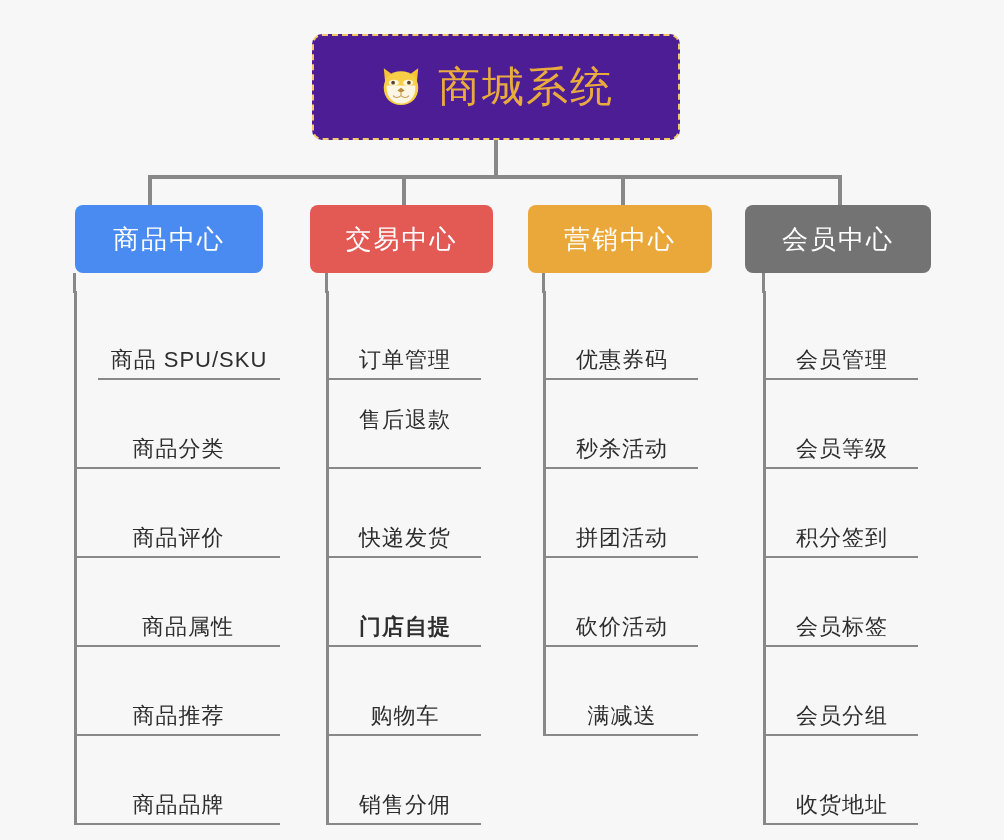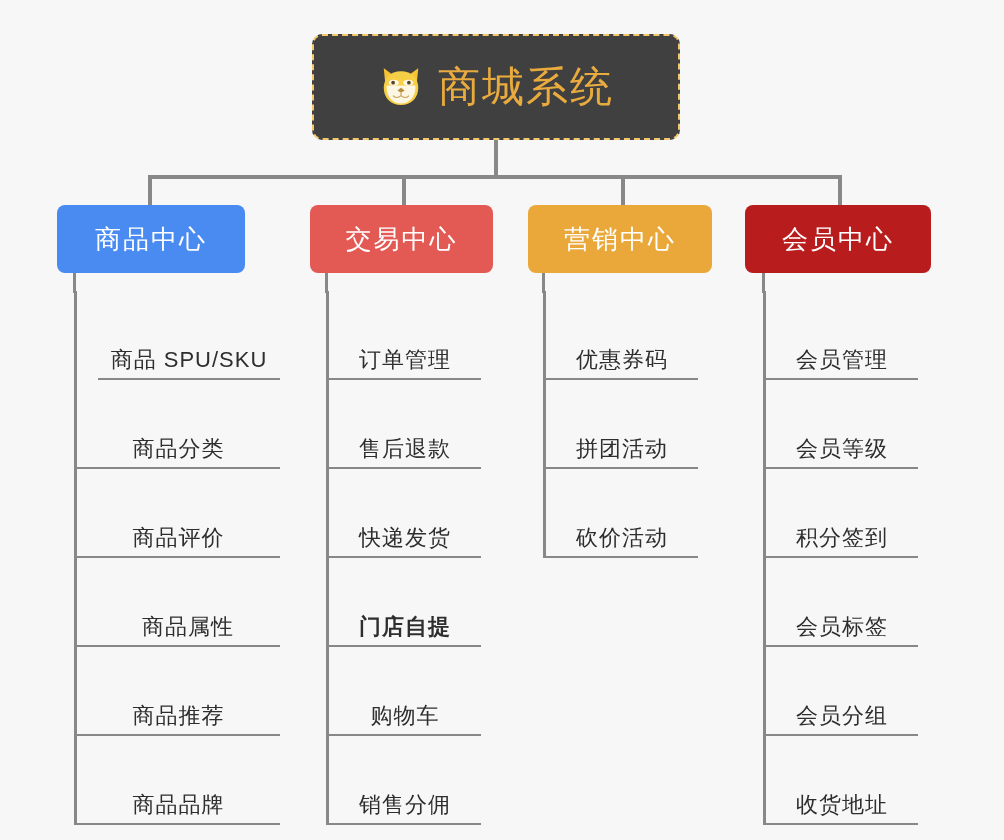--- a/index.html
+++ b/index.html
@@ -9,21 +9,21 @@
     font-family: "Liberation Sans", "DejaVu Sans", sans-serif;
     overflow: hidden;
   }
   #stage { position: relative; width: 1004px; height: 840px; }
 
   
   .root-node {
     position: absolute;
     left: 312px; top: 34px;
     width: 368px; height: 106px;
-    background: #404040;
+    background: #4c1d95;
     border: 2px dashed #f3c76a;
     border-radius: 10px;
     display: flex; align-items: center; justify-content: center;
     gap: 14px;
   }
   .root-icon {
     font-size: 40px; line-height: 1;
     display: block;
     width: 46px; height: 46px;
     position: relative;
@@ -105,21 +105,21 @@
       <div class="conn v" style="left: 73px; top: 273px; width: 3px; height: 20px; background: rgb(136, 136, 136);"></div>
       <div class="conn v" style="left: 402px; top: 175px; width: 4px; height: 30px; background: rgb(136, 136, 136);"></div>
       <div class="conn v" style="left: 325px; top: 273px; width: 3px; height: 20px; background: rgb(136, 136, 136);"></div>
       <div class="conn v" style="left: 621px; top: 175px; width: 4px; height: 30px; background: rgb(136, 136, 136);"></div>
       <div class="conn v" style="left: 542px; top: 273px; width: 3px; height: 20px; background: rgb(136, 136, 136);"></div>
       <div class="conn v" style="left: 838px; top: 175px; width: 4px; height: 30px; background: rgb(136, 136, 136);"></div>
       <div class="conn v" style="left: 762px; top: 273px; width: 3px; height: 20px; background: rgb(136, 136, 136);"></div>
     </div>
 
   <div id="branches">
-      <div class="cat-box" style="left: 57px; top: 205px; width: 188px; background: rgb(74, 139, 242);">
+      <div class="cat-box" style="left: 75px; top: 205px; width: 188px; background: rgb(74, 139, 242);">
         <span>商品中心</span>
       </div>
       <div class="leaf-col" style="left: 74px; top: 291px; width: 206px; border-left-color: rgb(136, 136, 136);">
         <div class="leaf-item" style="border-bottom-color: rgb(136, 136, 136); margin-left: 21px;">
           <span class="leaf-label">商品 SPU/SKU</span>
         </div>
         <div class="leaf-item" style="border-bottom-color: rgb(136, 136, 136);">
           <span class="leaf-label">商品分类</span>
         </div>
         <div class="leaf-item" style="border-bottom-color: rgb(136, 136, 136);">
@@ -135,21 +135,21 @@
           <span class="leaf-label">商品品牌</span>
         </div>
       </div>
       <div class="cat-box" style="left: 310px; top: 205px; width: 183px; background: rgb(227, 90, 85);">
         <span>交易中心</span>
       </div>
       <div class="leaf-col" style="left: 326px; top: 291px; width: 155px; border-left-color: rgb(136, 136, 136);">
         <div class="leaf-item" style="border-bottom-color: rgb(136, 136, 136);">
           <span class="leaf-label">订单管理</span>
         </div>
-        <div class="leaf-item" style="border-bottom-color: rgb(136, 136, 136);">
+        <div class="leaf-item" style="border-bottom-color: rgb(136, 136, 136); align-items: center;">
           <span class="leaf-label">售后退款</span>
         </div>
         <div class="leaf-item" style="border-bottom-color: rgb(136, 136, 136);">
           <span class="leaf-label">快递发货</span>
         </div>
         <div class="leaf-item" style="border-bottom-color: rgb(136, 136, 136); font-weight: bold;">
           <span class="leaf-label">门店自提</span>
         </div>
         <div class="leaf-item" style="border-bottom-color: rgb(136, 136, 136);">
           <span class="leaf-label">购物车</span>
@@ -159,27 +159,33 @@
         </div>
       </div>
       <div class="cat-box" style="left: 528px; top: 205px; width: 184px; background: rgb(234, 168, 58);">
         <span>营销中心</span>
       </div>
       <div class="leaf-col" style="left: 543px; top: 291px; width: 155px; border-left-color: rgb(136, 136, 136);">
         <div class="leaf-item" style="border-bottom-color: rgb(136, 136, 136);">
           <span class="leaf-label">优惠券码</span>
         </div>
         <div class="leaf-item" style="border-bottom-color: rgb(136, 136, 136);">
+          <span class="leaf-label">秒杀活动</span>
+        </div>
+        <div class="leaf-item" style="border-bottom-color: rgb(136, 136, 136);">
           <span class="leaf-label">拼团活动</span>
         </div>
         <div class="leaf-item" style="border-bottom-color: rgb(136, 136, 136);">
           <span class="leaf-label">砍价活动</span>
         </div>
-      </div>
-      <div class="cat-box" style="left: 745px; top: 205px; width: 186px; background: #b91c1c;">
+        <div class="leaf-item" style="border-bottom-color: rgb(136, 136, 136);">
+          <span class="leaf-label">满减送</span>
+        </div>
+      </div>
+      <div class="cat-box" style="left: 745px; top: 205px; width: 186px; background: #737373;">
         <span>会员中心</span>
       </div>
       <div class="leaf-col" style="left: 763px; top: 291px; width: 155px; border-left-color: rgb(136, 136, 136);">
         <div class="leaf-item" style="border-bottom-color: rgb(136, 136, 136);">
           <span class="leaf-label">会员管理</span>
         </div>
         <div class="leaf-item" style="border-bottom-color: rgb(136, 136, 136);">
           <span class="leaf-label">会员等级</span>
         </div>
         <div class="leaf-item" style="border-bottom-color: rgb(136, 136, 136);">

